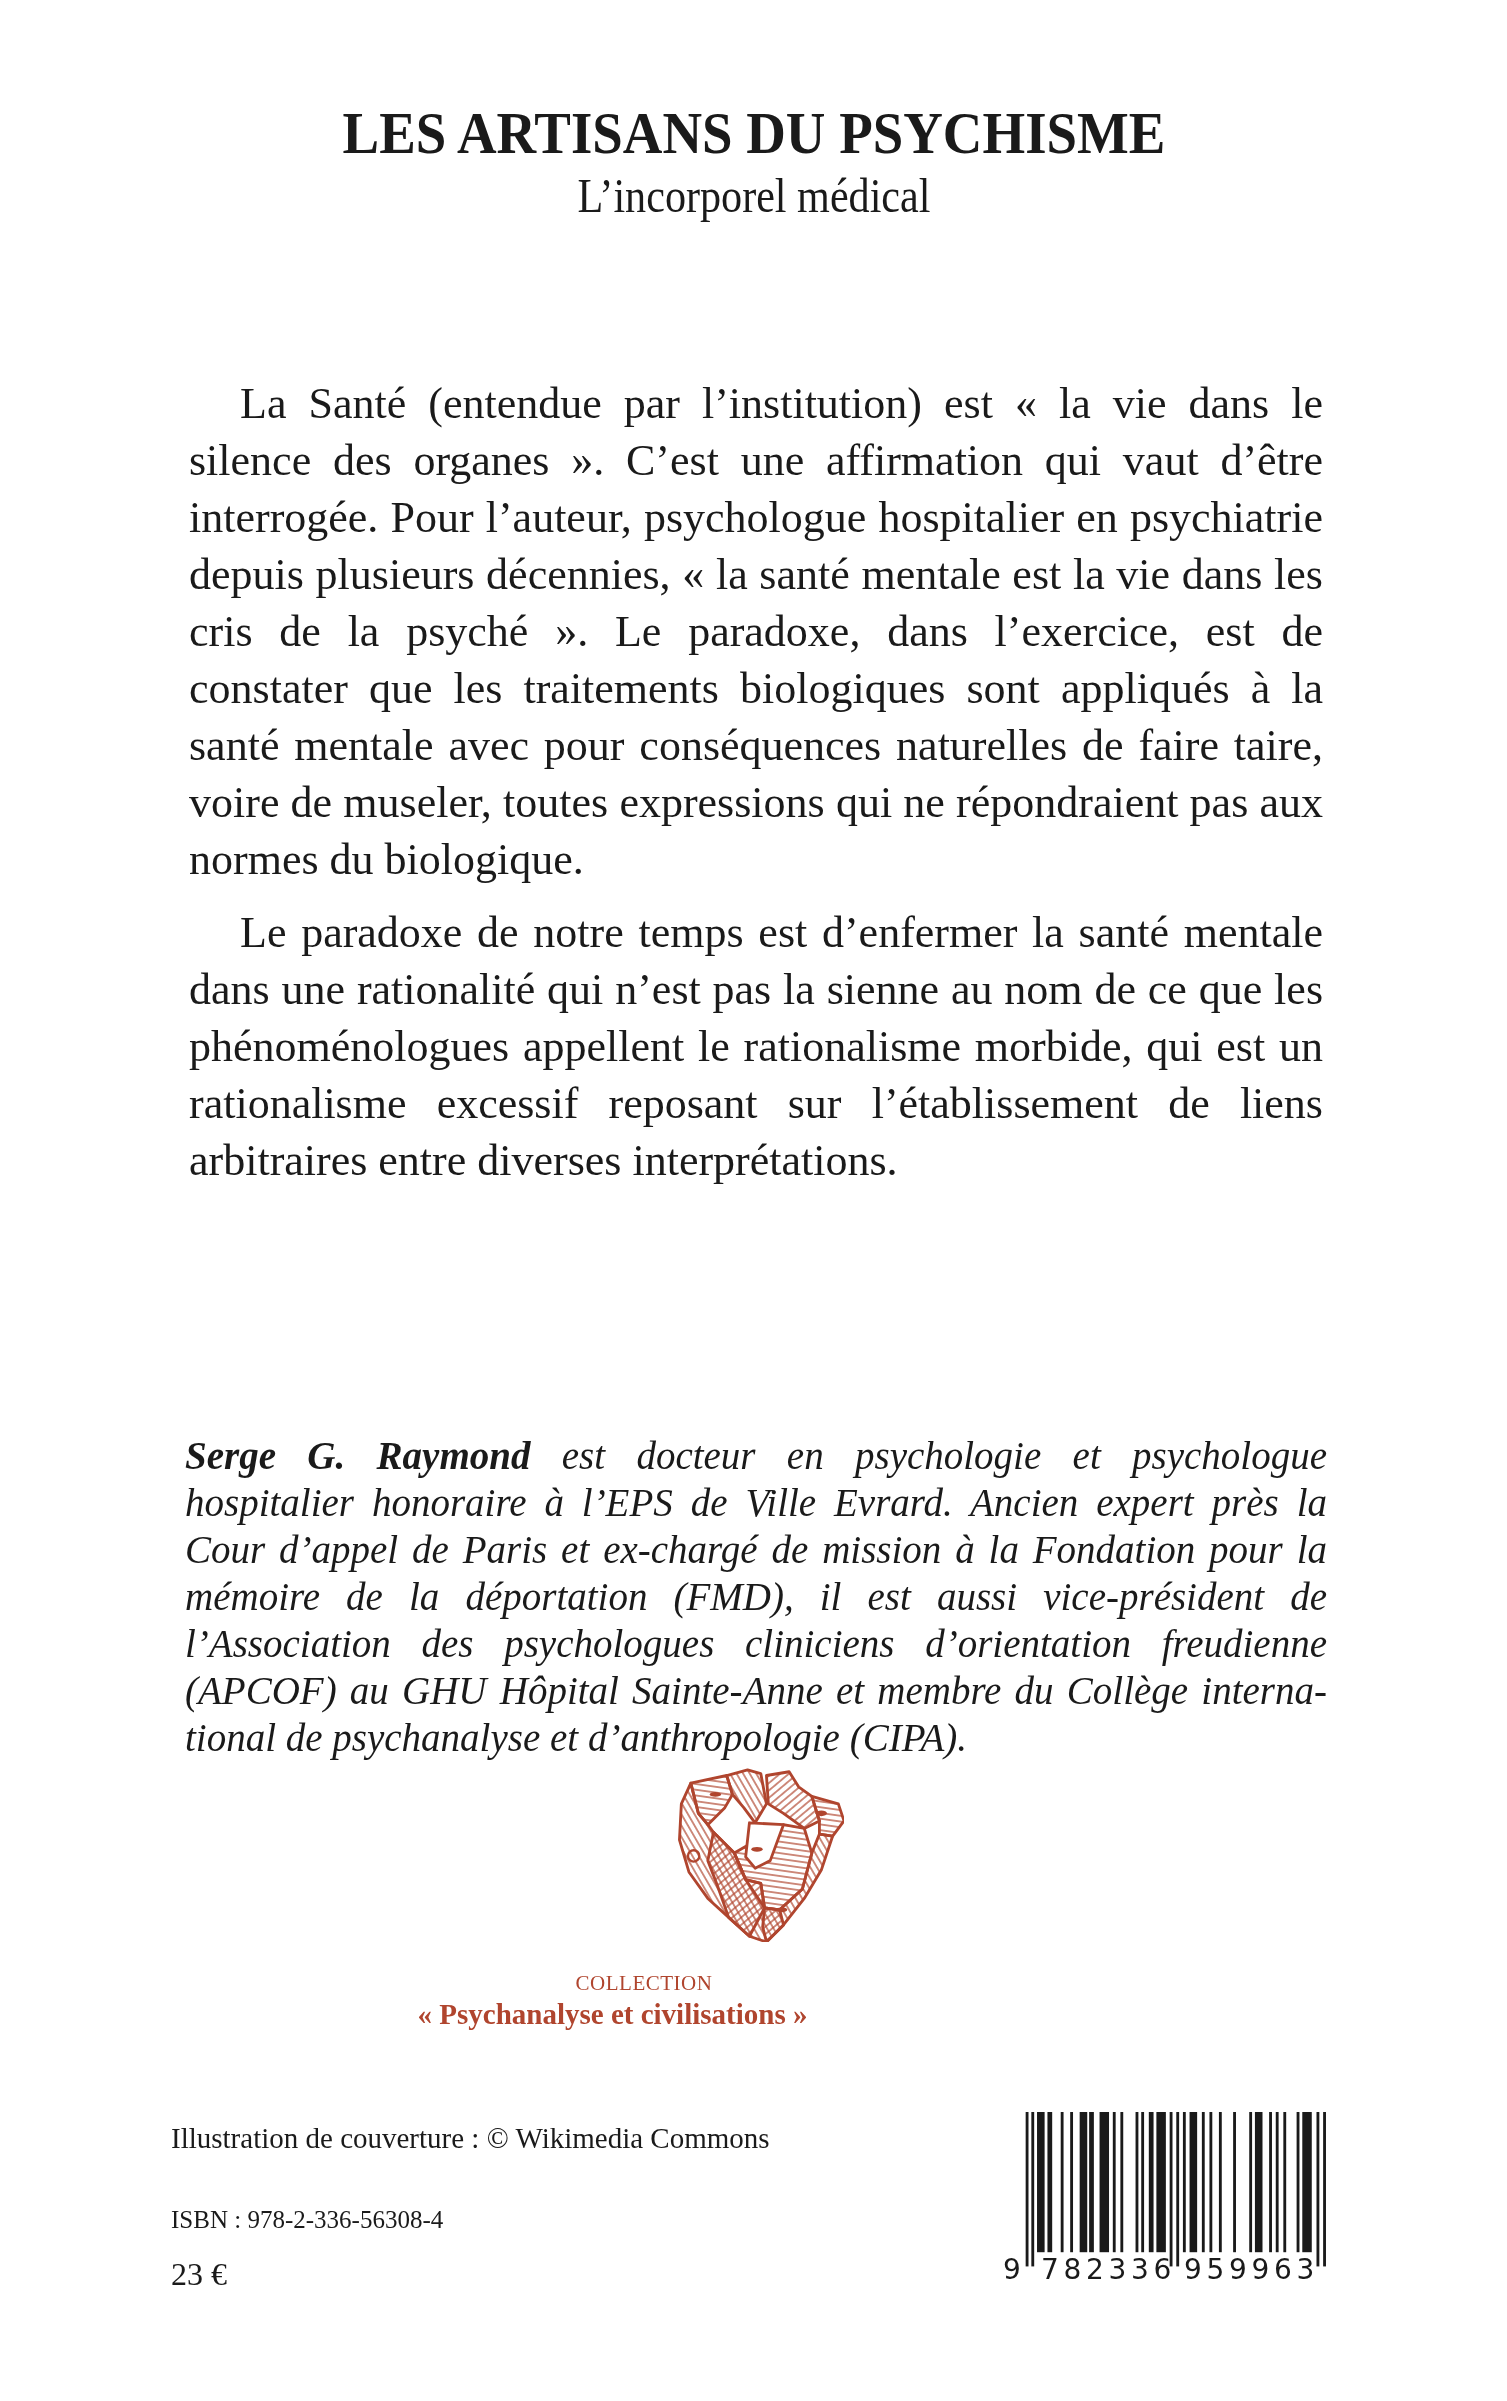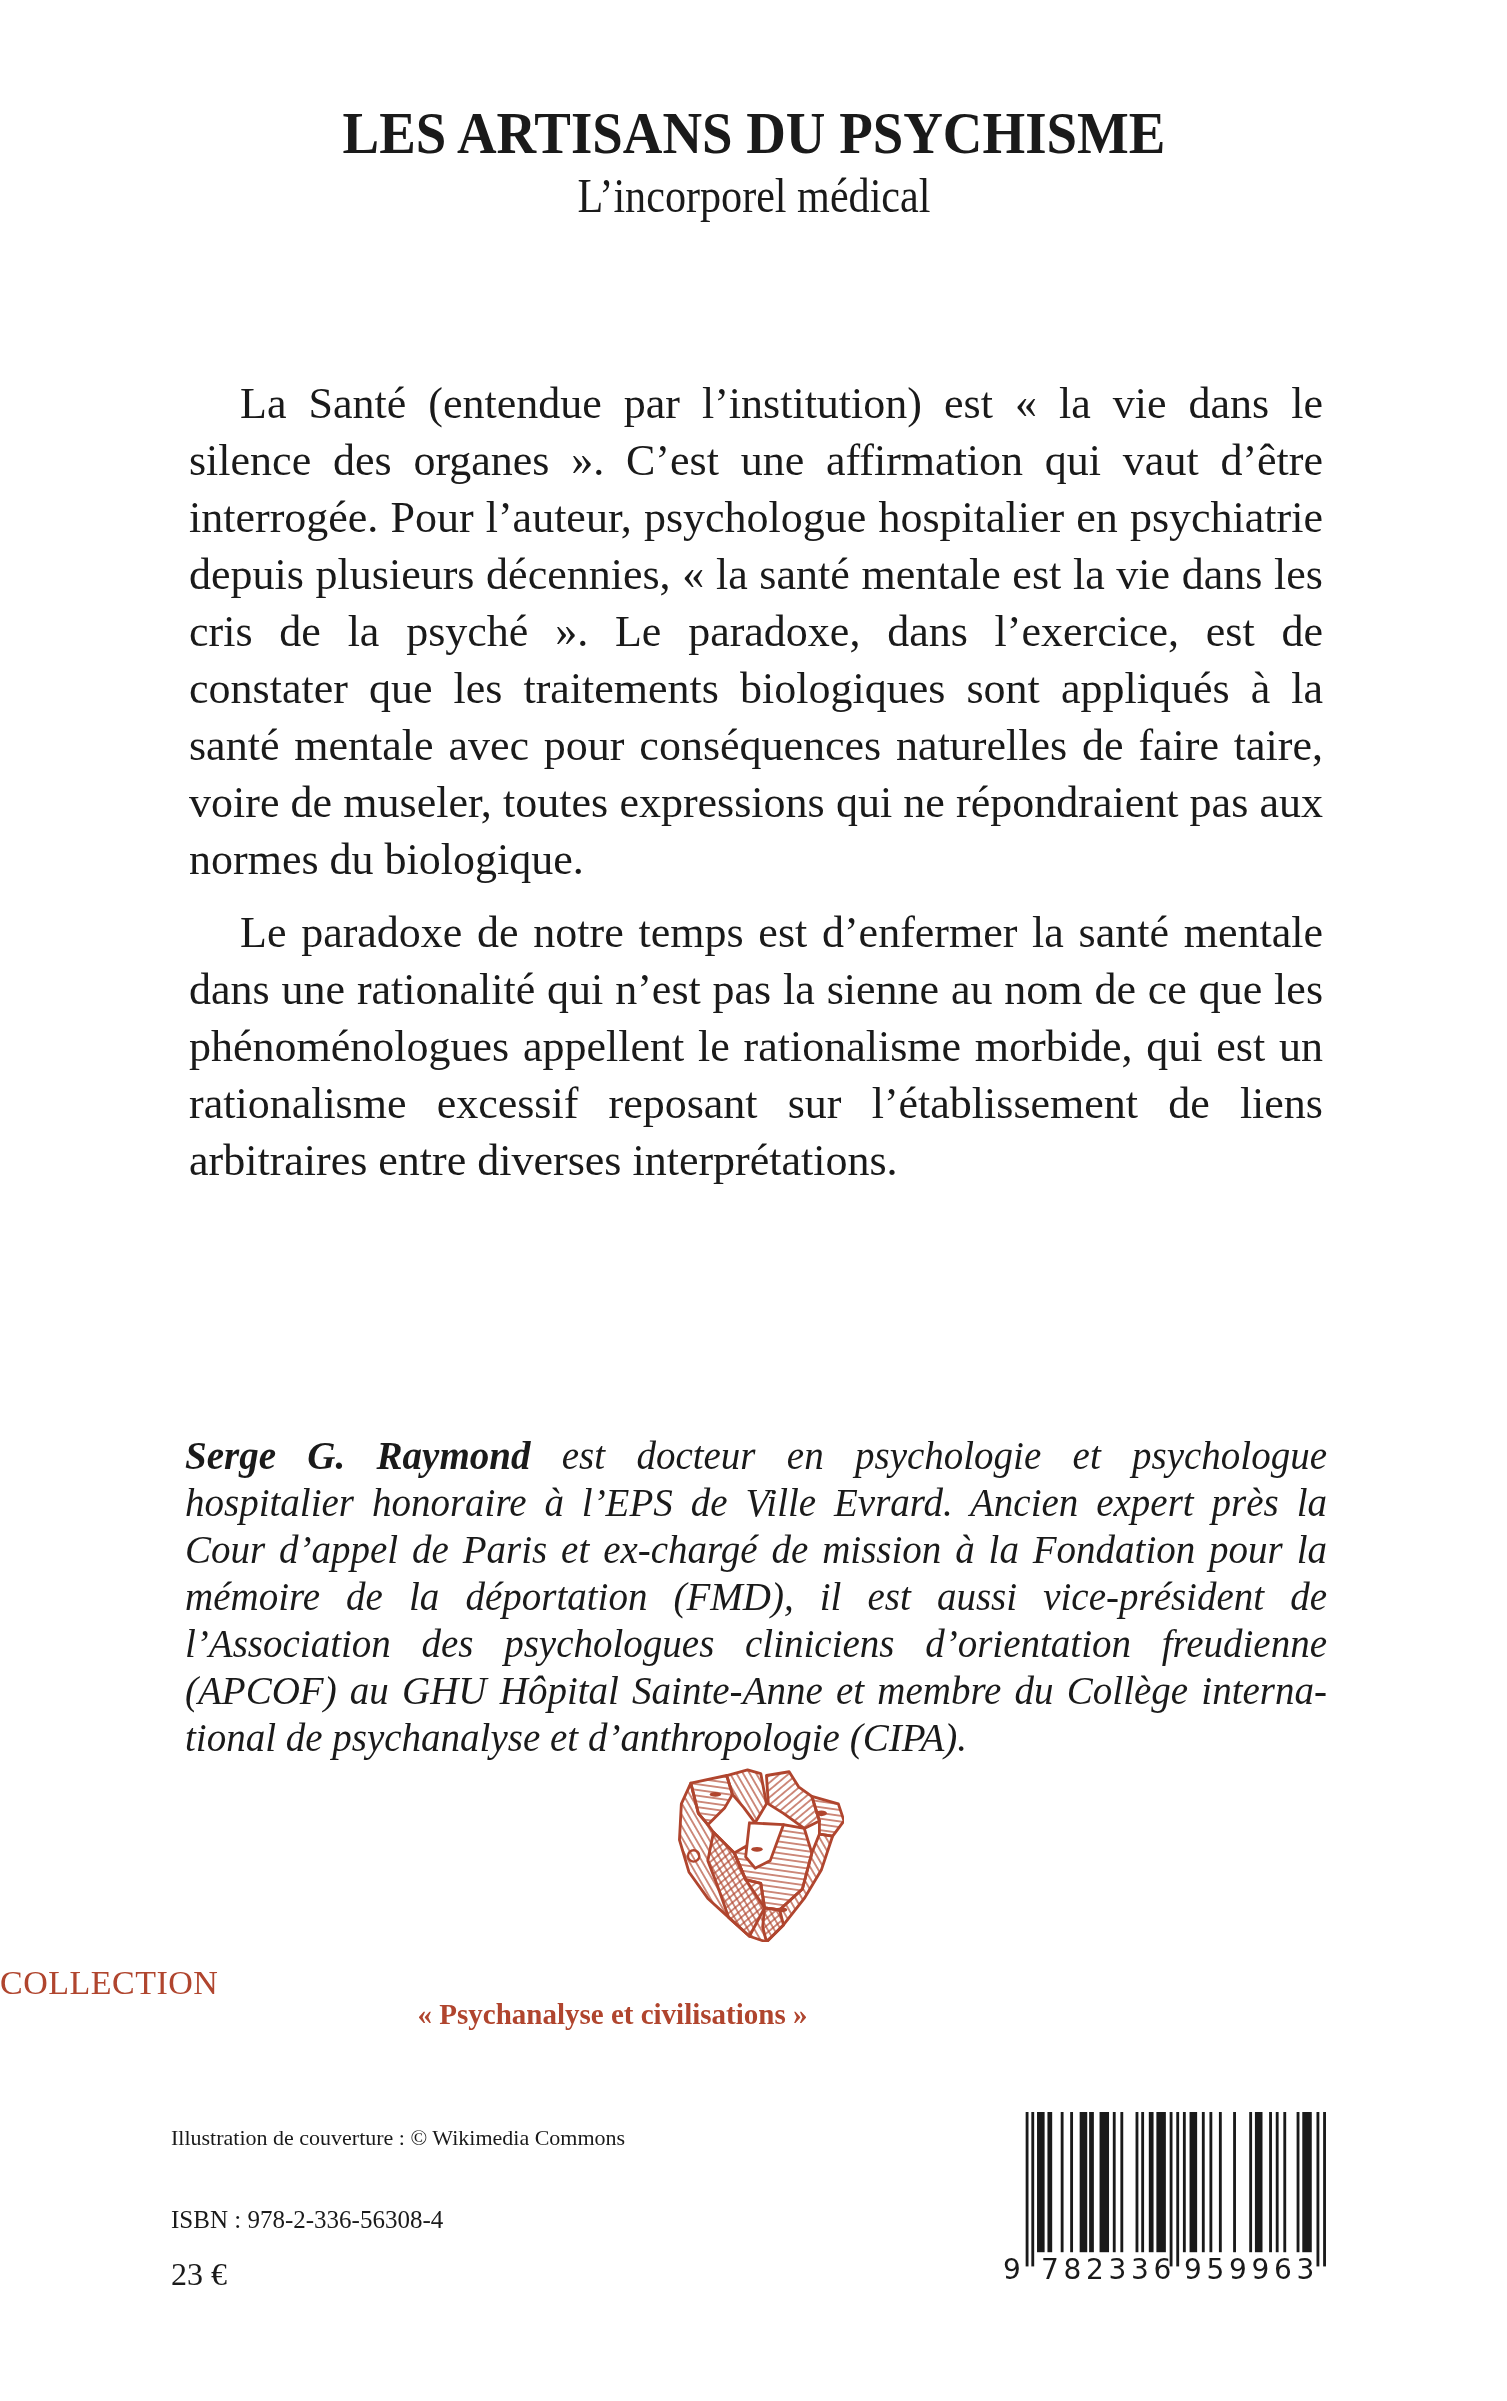--- a/index.html
+++ b/index.html
@@ -11,24 +11,24 @@
 
     #blurb { left: 173px; width: 1166px; top: 359px; font-size: 44px; line-height: 57px; text-align: justify; }
     #blurb p { margin: 16px; text-indent: 51px; text-align: justify; text-align-last: left; }
 
     #bio { left: 173px; width: 1166px; top: 1420px; font-size: 39px; line-height: 47px; font-style: italic; text-align: justify; }
     #bio p { margin: 12px; text-align: justify; text-align-last: left; }
     #bio b { font-weight: bold; }
 
     #logo { left: 670px; top: 1766px; width: 174px; height: 176px; }
 
-    #collection-label { left: 0; width: 1288px; top: 1968px; font-size: 34px; line-height: 30px; color: #b0452e; letter-spacing: 0.5px; }
+    #collection-label { left: 0; width: 1288px; top: 1968px; text-align: center; font-size: 21px; line-height: 30px; color: #b0452e; letter-spacing: 0.5px; }
     #collection-name { left: 0; width: 1225px; top: 1998px; text-align: center; font-size: 29px; line-height: 32px; color: #b0452e; font-weight: bold; }
 
-    #credit { left: 171px; top: 2122px; font-size: 22px; line-height: 32px; }
+    #credit { left: 171px; top: 2122px; font-size: 29px; line-height: 32px; }
     #isbn { left: 171px; top: 2202px; font-size: 25px; line-height: 36px; }
     #price { left: 171px; top: 2248px; font-size: 32px; line-height: 53px; }
 
     #barcode { left: 1001px; top: 2112px; width: 343px; height: 180px; }
     #barcode-digits { left: 1001px; top: 2254px; width: 343px; font-family: "DejaVu Sans", sans-serif; font-size: 28px; line-height: 32px; color: #1a1a1a; }
     #barcode-digits span { position: absolute; top: 0; }
   </style>
 </head>
 <body>
 

